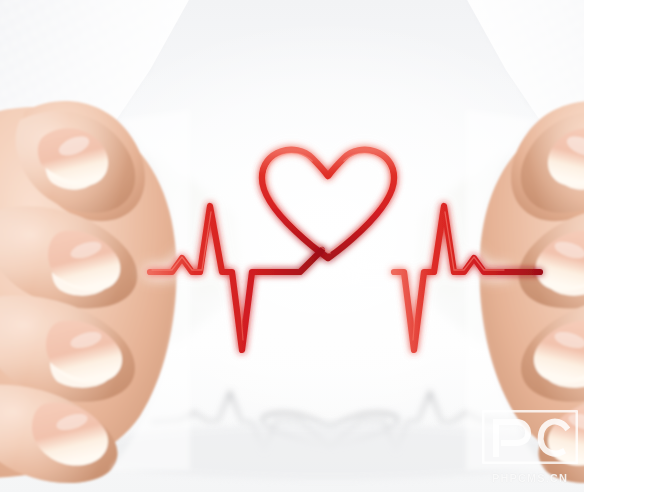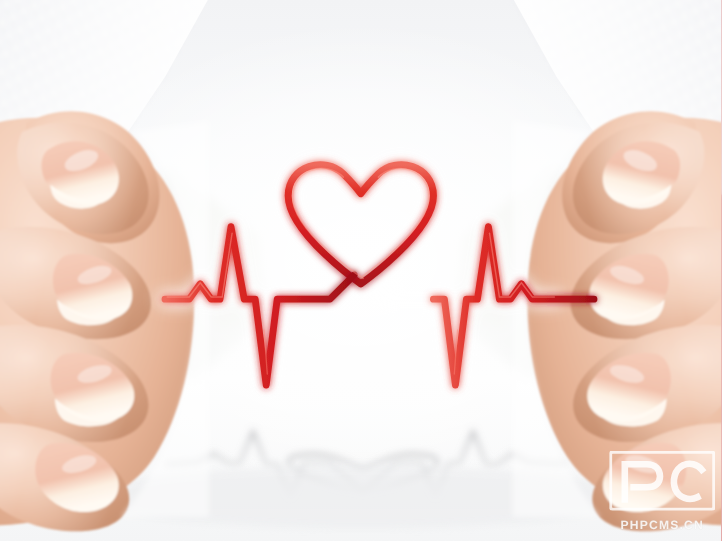--- a/index.html
+++ b/index.html
@@ -4,24 +4,24 @@
 <title>Heart Health Concept Image</title>
 <style>
   html, body {
     margin: 0;
     padding: 0;
     background: #ffffff;
     font-family: "Liberation Sans", sans-serif;
   }
   #stage {
     position: relative;
-    width: 656px;
+    width: 584px;
     height: 492px;
     overflow: hidden;
-    background: #b91c1c;
+    background: #4c1d95;
   }
   #stage svg.layer {
     position: absolute;
     left: 0;
     top: 0;
     width: 656px;
     height: 492px;
     display: block;
   }
   

